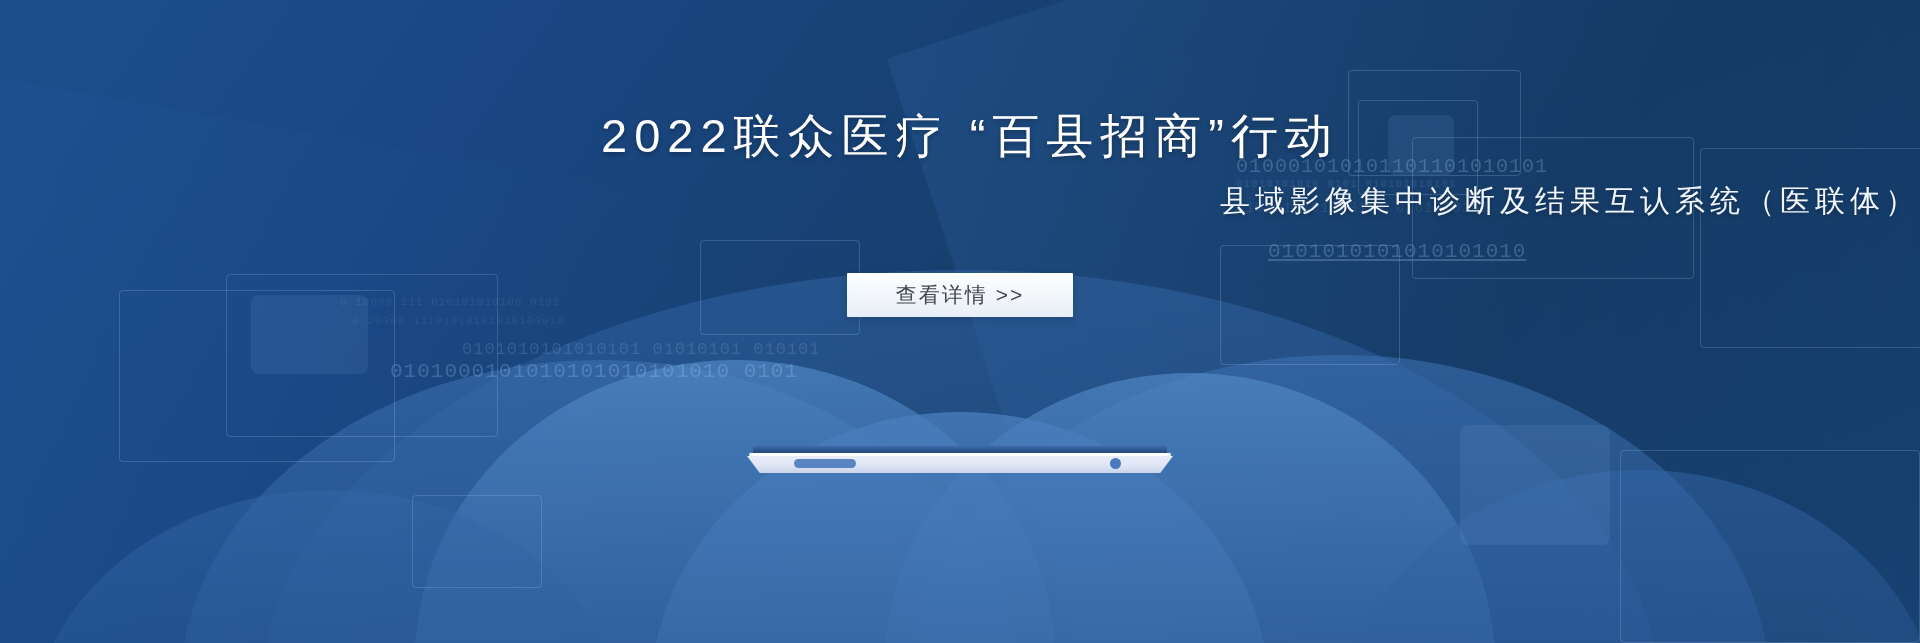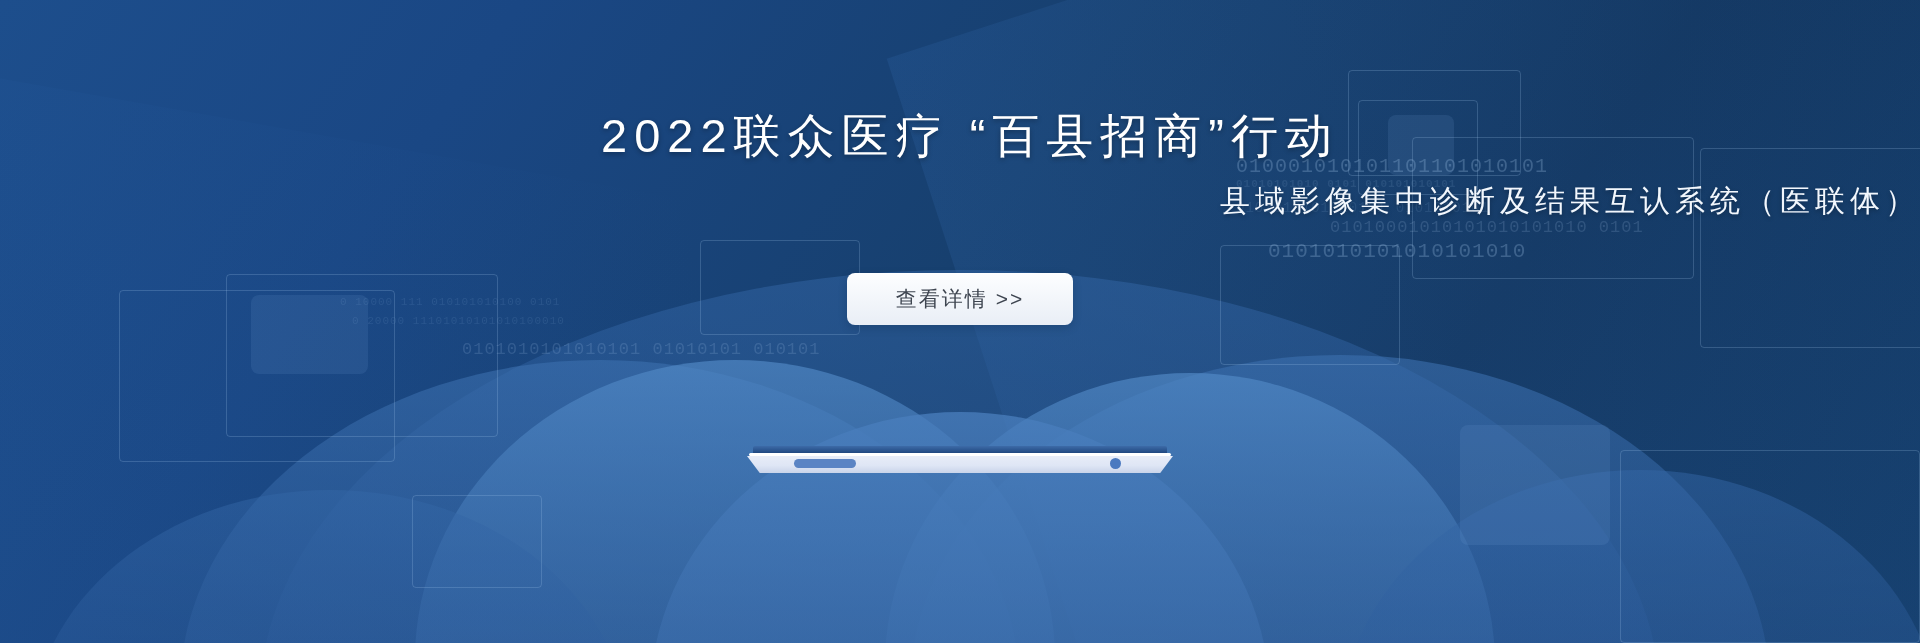--- a/index.html
+++ b/index.html
@@ -101,28 +101,28 @@
     text-align: right;
   }
 
   
   .cta-wrap { margin-top: 52px; display: flex; justify-content: center; }
   .cta {
     display: inline-flex;
     align-items: center;
     justify-content: center;
     min-width: 226px;
-    height: 52px;
+    height: 44px;
     padding: 0 26px;
     background: linear-gradient(180deg,#fdfeff 0%, #e9eef6 100%);
     color: #3e4550;
     font-size: 21px;
     letter-spacing: 2px;
     border: none;
-    border-radius: 8px;
+    border-radius: 1px;
     cursor: pointer;
     box-shadow: 0 3px 9px rgba(8,30,60,0.22);
     font-family: inherit;
     white-space: nowrap;
   }
 
   
   .laptop {
     position: absolute;
     left: 50%;
@@ -233,26 +233,26 @@
   <div class="wire" style="left:1412px; top:137px; width:282px; height:142px;"></div>
   <div class="wire" style="left:1700px; top:148px; width:230px; height:200px;"></div>
   <div class="wire" style="left:1220px; top:245px; width:180px; height:120px;"></div>
   <div class="fillbox" style="left:1460px; top:425px; width:150px; height:120px;"></div>
   <div class="wire" style="left:1620px; top:450px; width:300px; height:193px;"></div>
   <div class="wire" style="left:700px;  top:240px; width:160px; height:95px;"></div>
 
   <div class="binary dim2" style="left:340px;  top:296px; font-size:11px;">0 10000 111      010101010100   0101</div>
   <div class="binary dim2" style="left:352px;  top:315px; font-size:11px;">0 20000 11101010101010100010</div>
   <div class="binary dim" style="left:462px;  top:340px; font-size:17px;">0101010101010101 01010101 010101</div>
+  <div class="binary" style="left:390px;  top:360px; font-size:21px;">0101000101010101010101010   0101</div>
 
   <div class="binary" style="left:1236px; top:155px; font-size:20px;">010001010101101101010101</div>
   <div class="binary dim2" style="left:1236px; top:178px; font-size:11px;font-weight:bold;">01010101010 0101 010101010101</div>
   <div class="binary dim2" style="left:1236px; top:200px; font-size:14px;">0101010101010101 0101010101</div>
-  <div class="binary dim" style="left:1330px; top:218px; font-size:17px;">01010001010101010101010  0101</div>
-  <div class="binary" style="left:1268px; top:240px; font-size:21px;">0101010101010101010</div>
+  <div class="binary" style="left:1268px; top:240px; font-size:21px;text-decoration:underline;">0101010101010101010</div>
 
   <div class="content">
     <h1 class="title">2022联众医疗 “百县招商”行动</h1>
     <h2 class="subtitle">县域影像集中诊断及结果互认系统（医联体）</h2>
     <div class="cta-wrap">
       <button class="cta">查看详情 &gt;&gt;</button>
     </div>
   </div>
 
   <div class="laptop">

